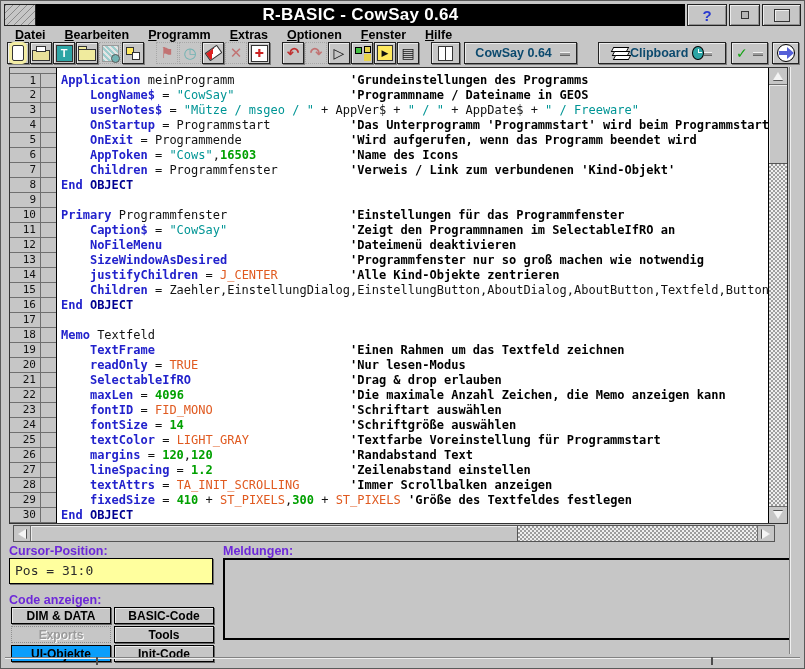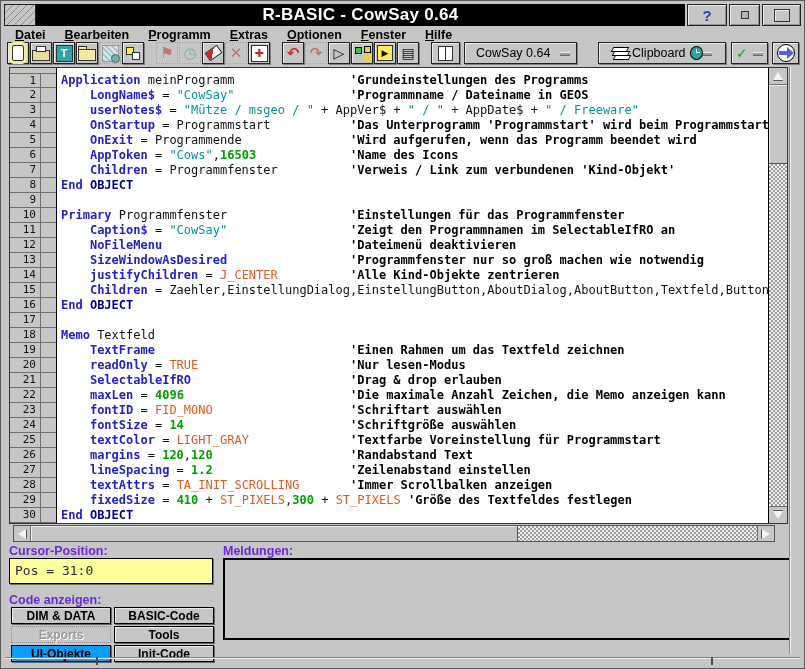--- a/index.html
+++ b/index.html
@@ -61,21 +61,21 @@
   .i-tree::before{content:'';position:absolute;left:0;top:1px;width:5px;height:5px;background:#44c044;border:1px solid #000;}
   .i-tree::after{content:'';position:absolute;left:9px;top:0;width:5px;height:5px;background:#e8d44a;border:1px solid #000;
     box-shadow:0 8px 0 0 #e8d44a;}
   .i-rundlg{width:14px;height:14px;background:#ffe95e;border:1px solid #333;color:#111;
     font-size:9px;line-height:14px;text-align:center;font-family:"DejaVu Sans",sans-serif;}
   .i-tile{width:13px;height:13px;border:1px solid #333;background:#fff;position:relative;}
   .i-tile::before{content:'';position:absolute;left:6px;top:0;bottom:0;width:1px;background:#333;}
 
   .dd-btn{height:22px;box-sizing:border-box;border:1px solid #222;background:#c6c6c6;
     display:flex;align-items:center;box-shadow:inset 1px 1px 0 #ececec,1px 1px 0 #7d7d7d;}
-  .dd-label{font-weight:normal;font-size:12.5px;color:#000000;}
+  .dd-label{font-weight:bold;font-size:12.5px;color:#0c4a6e;}
   .dash{width:10px;height:2px;background:#9a9a9a;border-top:1px solid #f2f2f2;box-shadow:0 1px 0 #666;margin-left:auto;}
   .i-stack{width:17px;height:13px;position:relative;margin-right:4px;}
   .i-stack i{position:absolute;left:0;width:14px;height:3px;background:#fff;border:1px solid #000;transform:skewX(-28deg);}
   .i-clock{width:12px;height:12px;border-radius:50%;background:#2da5a5;border:1px solid #000;position:relative;margin-left:4px;}
   .i-clock::before{content:'';position:absolute;left:5px;top:2px;width:1px;height:4px;background:#fff;}
   .i-clock::after{content:'';position:absolute;left:5px;top:5px;width:4px;height:1px;background:#fff;}
   .i-check{color:#15a315;font-weight:bold;font-size:14px;font-family:"DejaVu Sans",sans-serif;}
   .i-exit{width:16px;height:16px;border:1px solid #000;border-radius:50%;background:#fff;position:relative;}
   .i-exit::before{content:'';position:absolute;left:1px;top:6px;width:9px;height:4px;background:#5560d8;}
   .i-exit::after{content:'';position:absolute;left:9px;top:2px;border-left:7px solid #5560d8;

